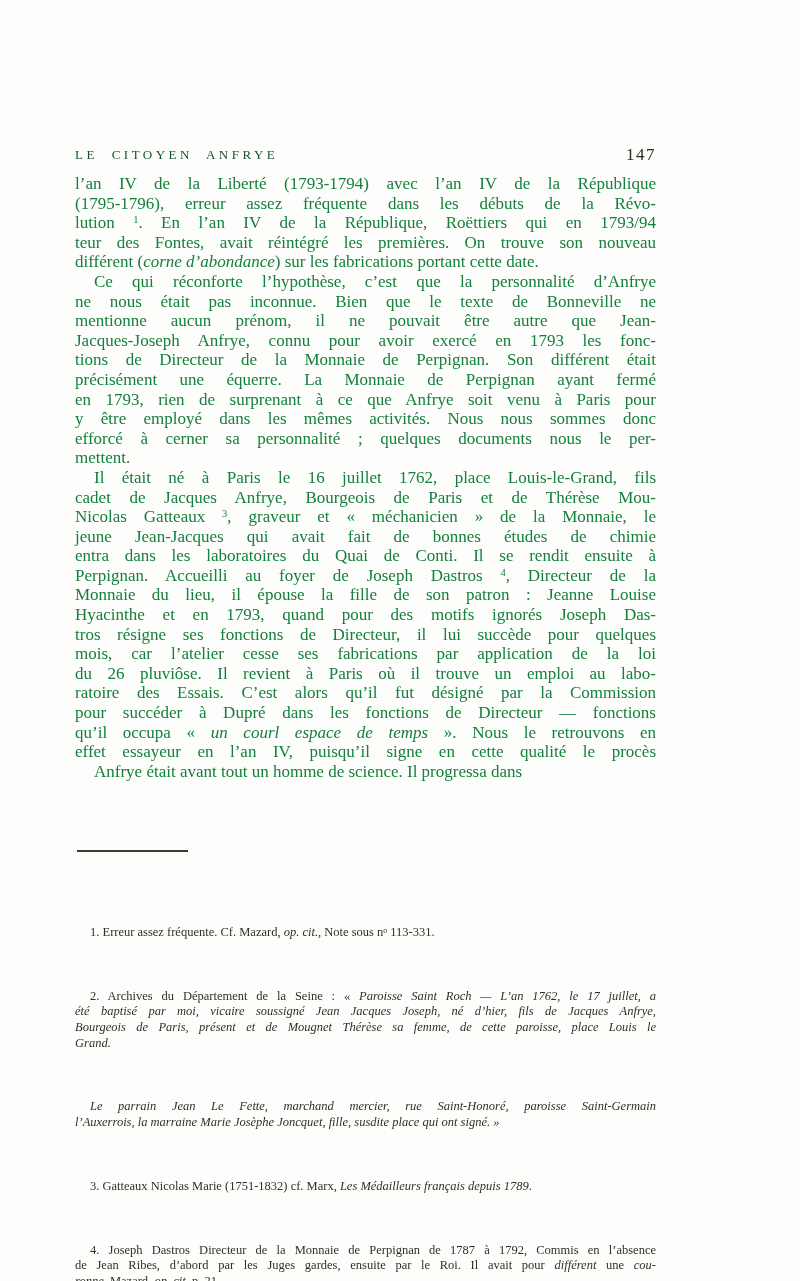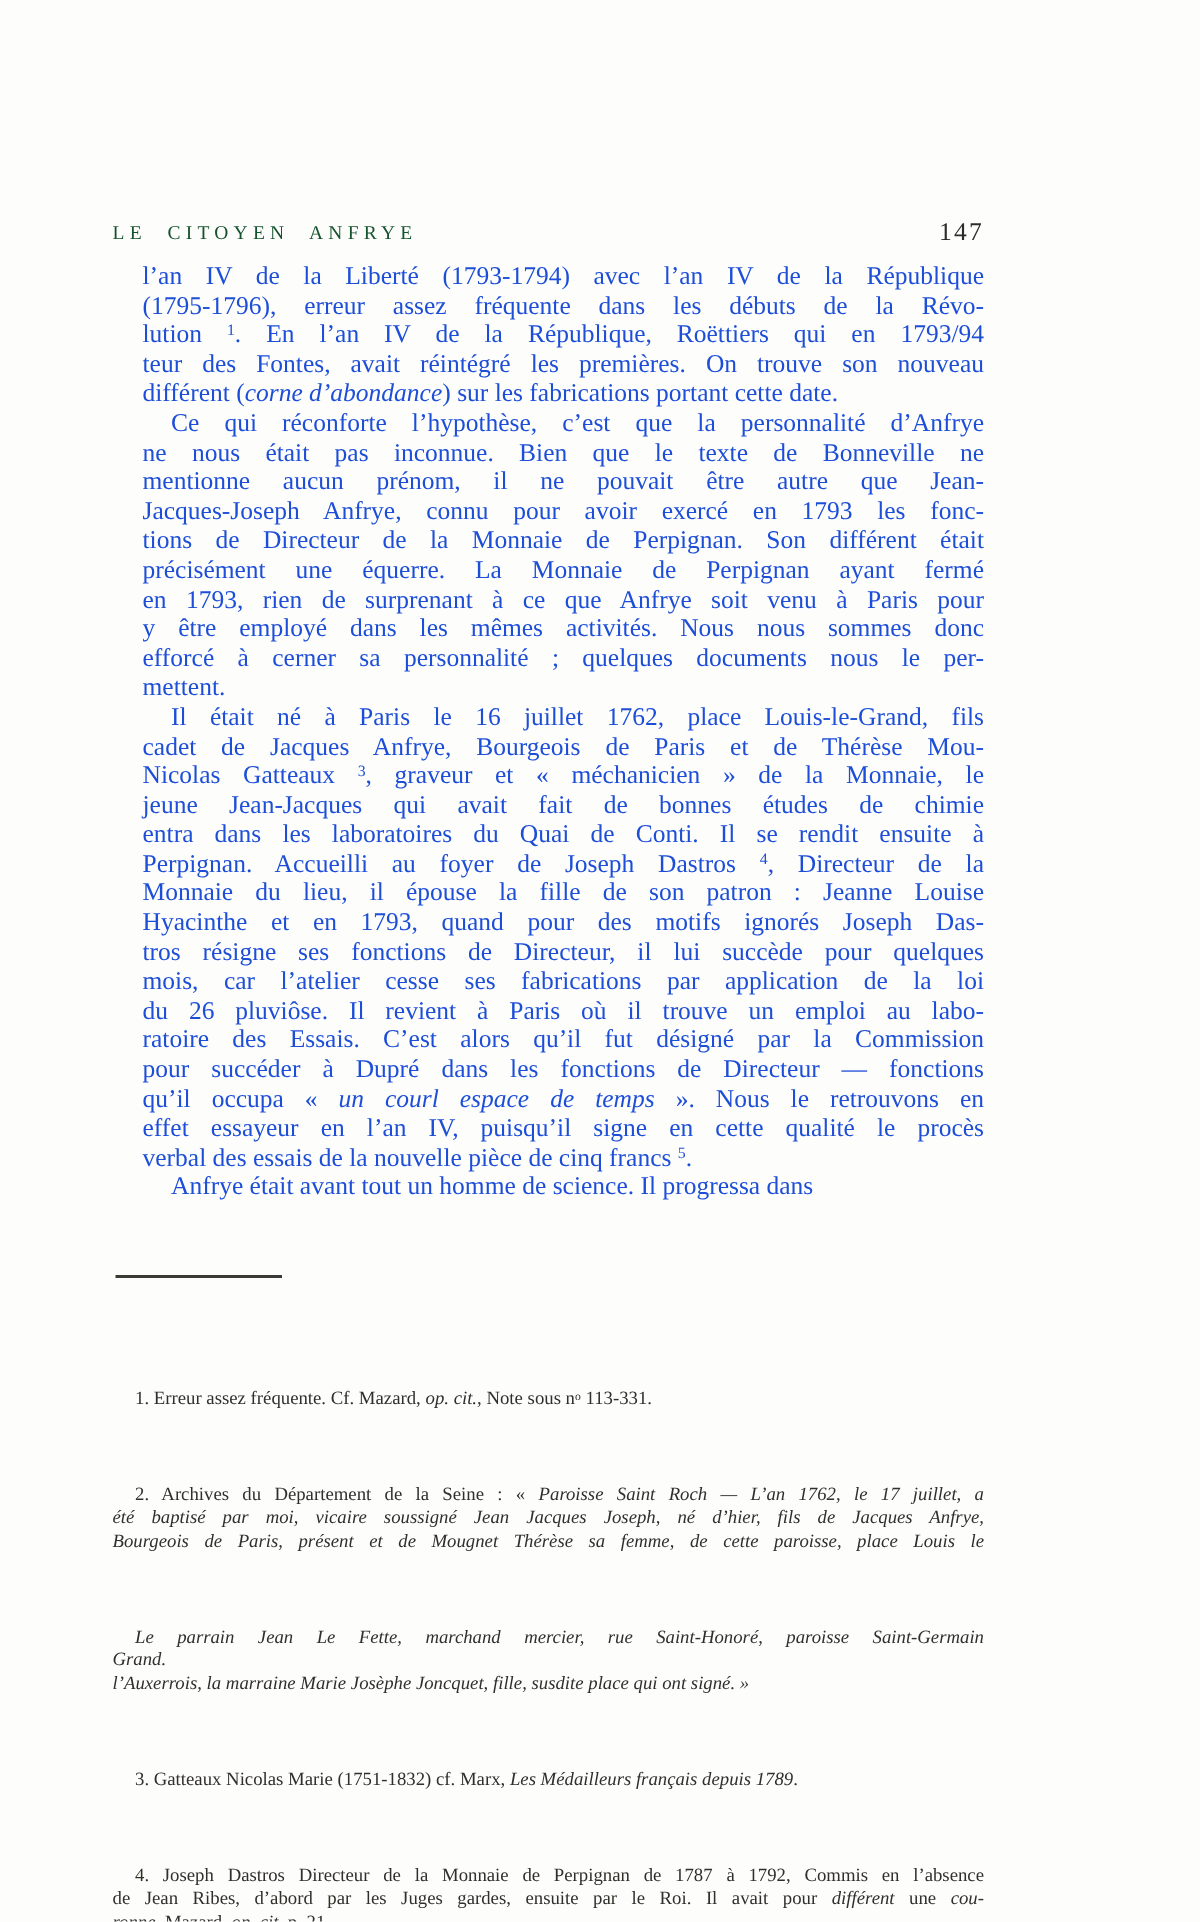--- a/index.html
+++ b/index.html
@@ -18,21 +18,21 @@
   }
   .pagenum {
     position: absolute; right: 0; top: -2px;
     font-size: 17px; letter-spacing: 1.5px; color: #2c2b27;
   }
 
   .body-text { position: absolute; top: 174px; left: 75px; width: 581px; }
   .bline {
     font-size: 17px; line-height: 19.6px; height: 19.6px;
     text-align: justify; text-align-last: justify;
-    white-space: normal; color: #1d4ed8; margin-left: 20px;
+    white-space: normal; color: #15803d;
   }
   .bline.last { text-align-last: left; }
   .bline.indent { text-indent: 19px; }
 
   .footnote-rule {
     position: absolute; top: 850px; left: 77px;
     width: 111px; height: 2px; background: #3b3a35;
   }
 
   .footnotes { position: absolute; top: 877px; left: 75px; width: 581px; }
@@ -78,31 +78,30 @@
       <div class="bline">Perpignan. Accueilli au foyer de Joseph Dastros <sup>4</sup>, Directeur de la</div>
       <div class="bline">Monnaie du lieu, il épouse la fille de son patron : Jeanne Louise</div>
       <div class="bline">Hyacinthe et en 1793, quand pour des motifs ignorés Joseph Das-</div>
       <div class="bline">tros résigne ses fonctions de Directeur, il lui succède pour quelques</div>
       <div class="bline">mois, car l’atelier cesse ses fabrications par application de la loi</div>
       <div class="bline">du 26 pluviôse. Il revient à Paris où il trouve un emploi au labo-</div>
       <div class="bline">ratoire des Essais. C’est alors qu’il fut désigné par la Commission</div>
       <div class="bline">pour succéder à Dupré dans les fonctions de Directeur — fonctions</div>
       <div class="bline">qu’il occupa « <i>un courl espace de temps</i> ». Nous le retrouvons en</div>
       <div class="bline">effet essayeur en l’an IV, puisqu’il signe en cette qualité le procès</div>
-      <div class="bline last">verbal des essais de la nouvelle pièce de cinq francs <sup>5</sup>.</div>
       <div class="bline last indent">Anfrye était avant tout un homme de science. Il progressa dans</div>
     </div>
   <div class="footnote-rule"></div>
   <div class="footnotes">
       <div class="fline last indent">1. Erreur assez fréquente. Cf. Mazard, <i>op. cit.</i>, Note sous n<sup>o</sup> 113-331.</div>
       <div class="fline indent">2. Archives du Département de la Seine : « <i>Paroisse Saint Roch — L’an 1762, le 17 juillet, a</i></div>
       <div class="fline"><i>été baptisé par moi, vicaire soussigné Jean Jacques Joseph, né d’hier, fils de Jacques Anfrye,</i></div>
       <div class="fline"><i>Bourgeois de Paris, présent et de Mougnet Thérèse sa femme, de cette paroisse, place Louis le</i></div>
+      <div class="fline last"><i>Grand.</i></div>
       <div class="fline indent"><i>Le parrain Jean Le Fette, marchand mercier, rue Saint-Honoré, paroisse Saint-Germain</i></div>
-      <div class="fline last"><i>Grand.</i></div>
       <div class="fline last"><i>l’Auxerrois, la marraine Marie Josèphe Joncquet, fille, susdite place qui ont signé. »</i></div>
       <div class="fline last indent">3. Gatteaux Nicolas Marie (1751-1832) cf. Marx, <i>Les Médailleurs français depuis 1789</i>.</div>
       <div class="fline indent">4. Joseph Dastros Directeur de la Monnaie de Perpignan de 1787 à 1792, Commis en l’absence</div>
       <div class="fline">de Jean Ribes, d’abord par les Juges gardes, ensuite par le Roi. Il avait pour <i>différent</i> une <i>cou-</i></div>
       <div class="fline last"><i>ronne</i>. Mazard, <i>op. cit.</i> p. 21.</div>
       <div class="fline last indent">5. Dewamin. Tome I, n<sup>o</sup> 74.</div>
     </div>
 </div>
 
 </body></html>

